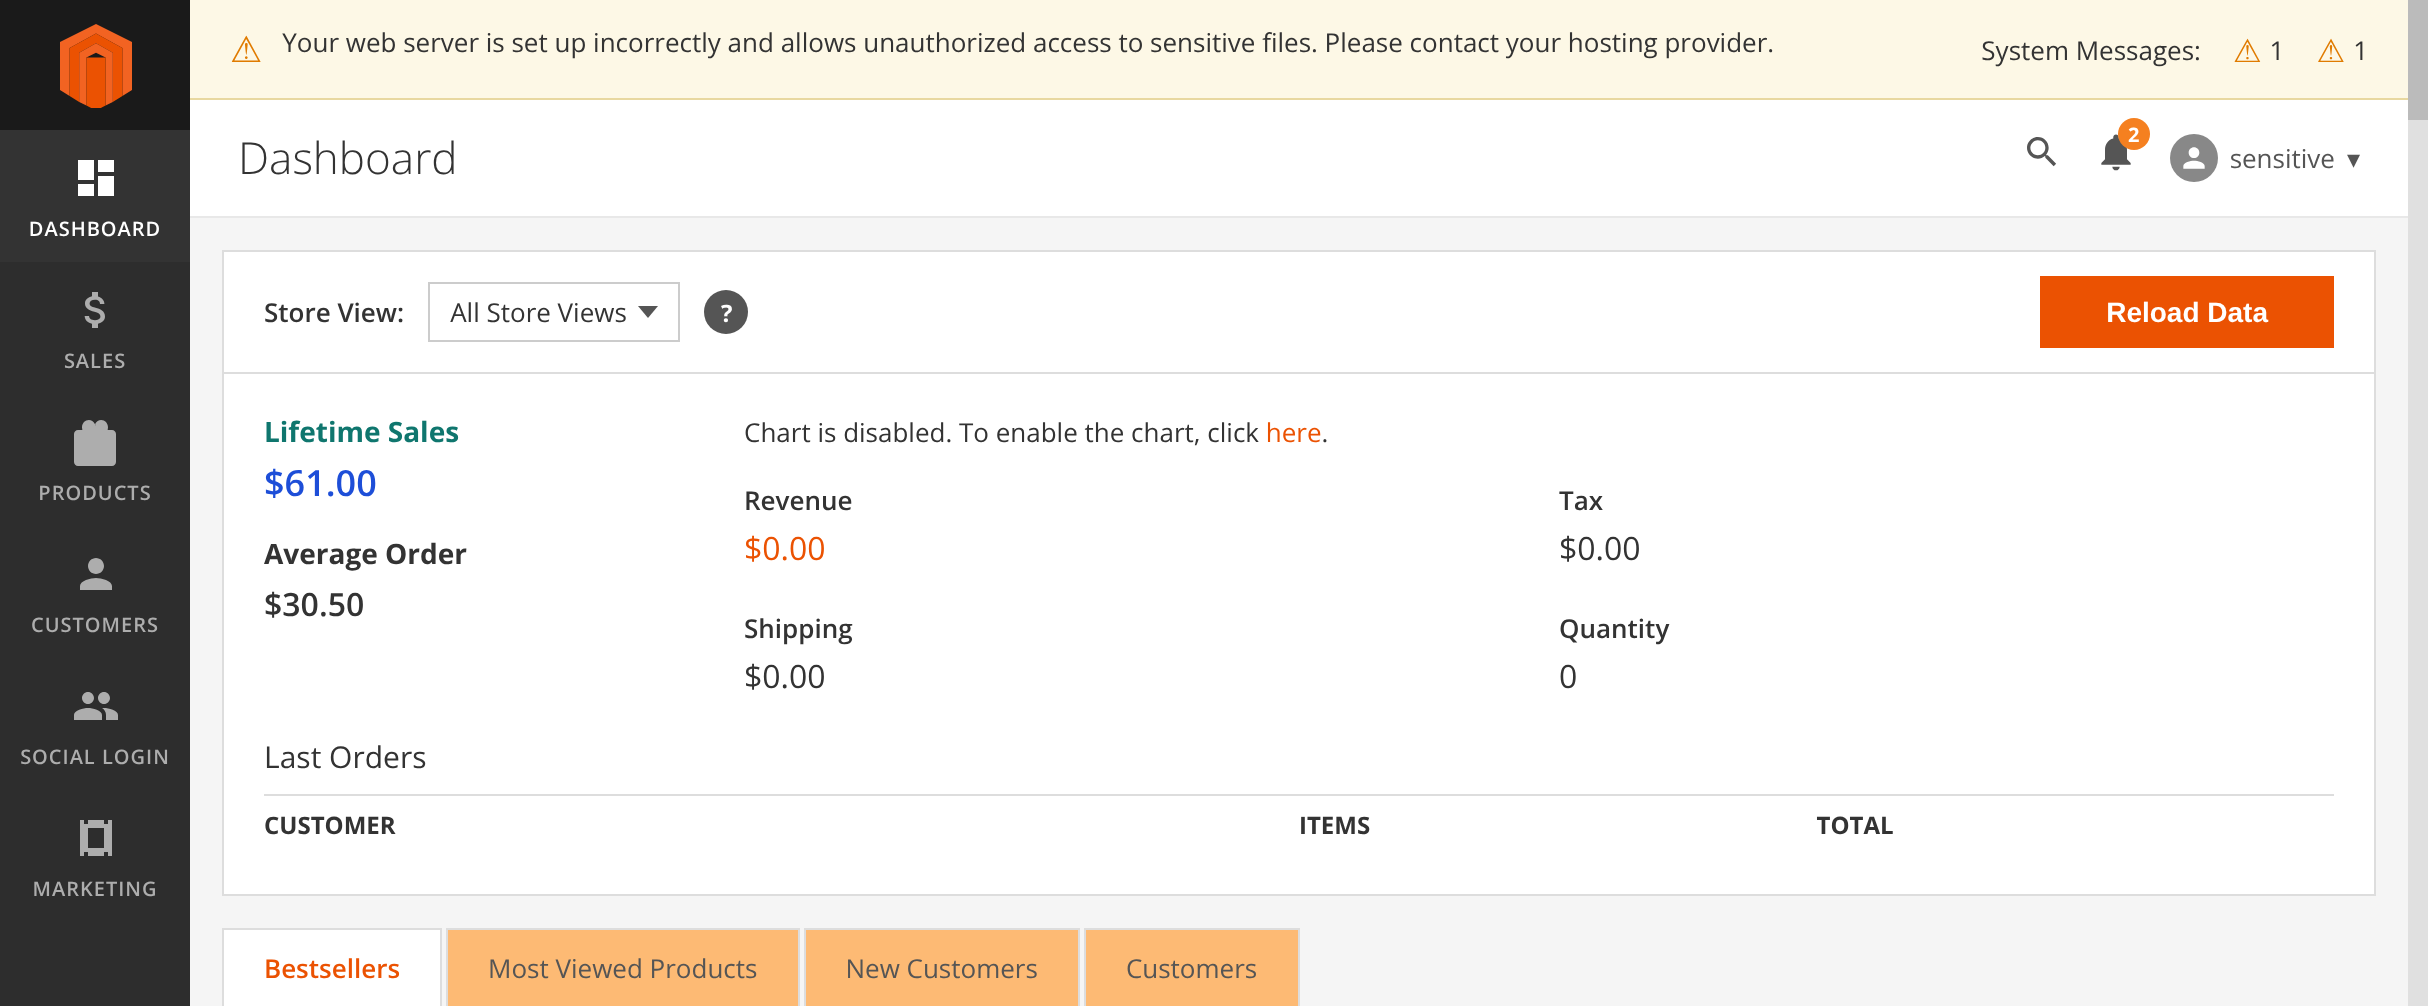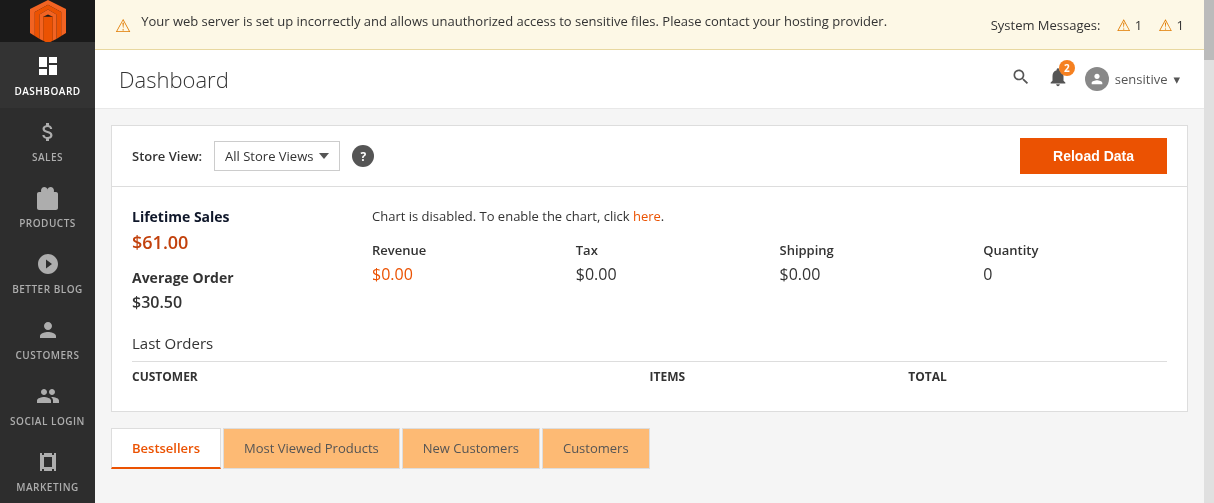--- a/index.html
+++ b/index.html
@@ -232,26 +232,26 @@
       border: 1px solid #ddd;
       border-top: none;
       padding: 20px;
     }
     .metric-left {
       min-width: 200px;
     }
     .lifetime-sales-label {
       font-size: 14px;
       font-weight: 700;
-      color: #0f172a;
+      color: #0f766e;
       margin-bottom: 4px;
     }
     .lifetime-sales-value {
       font-size: 18px;
-      color: #c2410c;
+      color: #1d4ed8;
       font-weight: 600;
       margin-bottom: 14px;
     }
     .avg-order-label {
       font-size: 14px;
       font-weight: 700;
       color: #333;
       margin-bottom: 4px;
     }
     .avg-order-value {
@@ -268,21 +268,21 @@
       color: #333;
       margin-bottom: 16px;
     }
     .chart-disabled-msg a {
       color: #eb5202;
       text-decoration: none;
     }
 
     .stats-grid {
       display: grid;
-      grid-template-columns: repeat(4, 1fr);
+      grid-template-columns: repeat(2, 1fr);
       gap: 20px;
       margin-top: 8px;
     }
     .stat-item {}
     .stat-label {
       font-size: 13px;
       color: #333;
       font-weight: 600;
       margin-bottom: 4px;
     }
@@ -403,28 +403,20 @@
 
   <div class="sidebar-item">
     <div class="sidebar-icon">
       <svg viewBox="0 0 24 24">
           <path d="M20 6h-2.18c.07-.44.18-.88.18-1.34C18 2.54 16.46 1 14.59 1c-1.3 0-2.34.78-3.03 1.98L12 4.41l-.56-1.43C10.74 1.78 9.7 1 8.41 1 6.54 1 5 2.54 5 4.66c0 .46.11.9.18 1.34H3c-1.1 0-2 .9-2 2v14c0 1.1.9 2 2 2h17c1.1 0 2-.9 2-2V8c0-1.1-.9-2-2-2z"></path>
         </svg>
     </div>
     <span>PRODUCTS</span>
   </div>
 
-  <div class="sidebar-item">
-    <div class="sidebar-icon">
-      <svg viewBox="0 0 24 24">
-          <path d="M12 2C6.48 2 2 6.48 2 12s4.48 10 10 10 10-4.48 10-10S17.52 2 12 2zm-2 14.5v-9l6 4.5-6 4.5z"></path>
-        </svg>
-    </div>
-    <span>BETTER BLOG</span>
-  </div>
 
   <div class="sidebar-item">
     <div class="sidebar-icon">
       <svg viewBox="0 0 24 24">
           <path d="M12 12c2.21 0 4-1.79 4-4s-1.79-4-4-4-4 1.79-4 4 1.79 4 4 4zm0 2c-2.67 0-8 1.34-8 4v2h16v-2c0-2.66-5.33-4-8-4z"></path>
         </svg>
     </div>
     <span>CUSTOMERS</span>
   </div>
 

